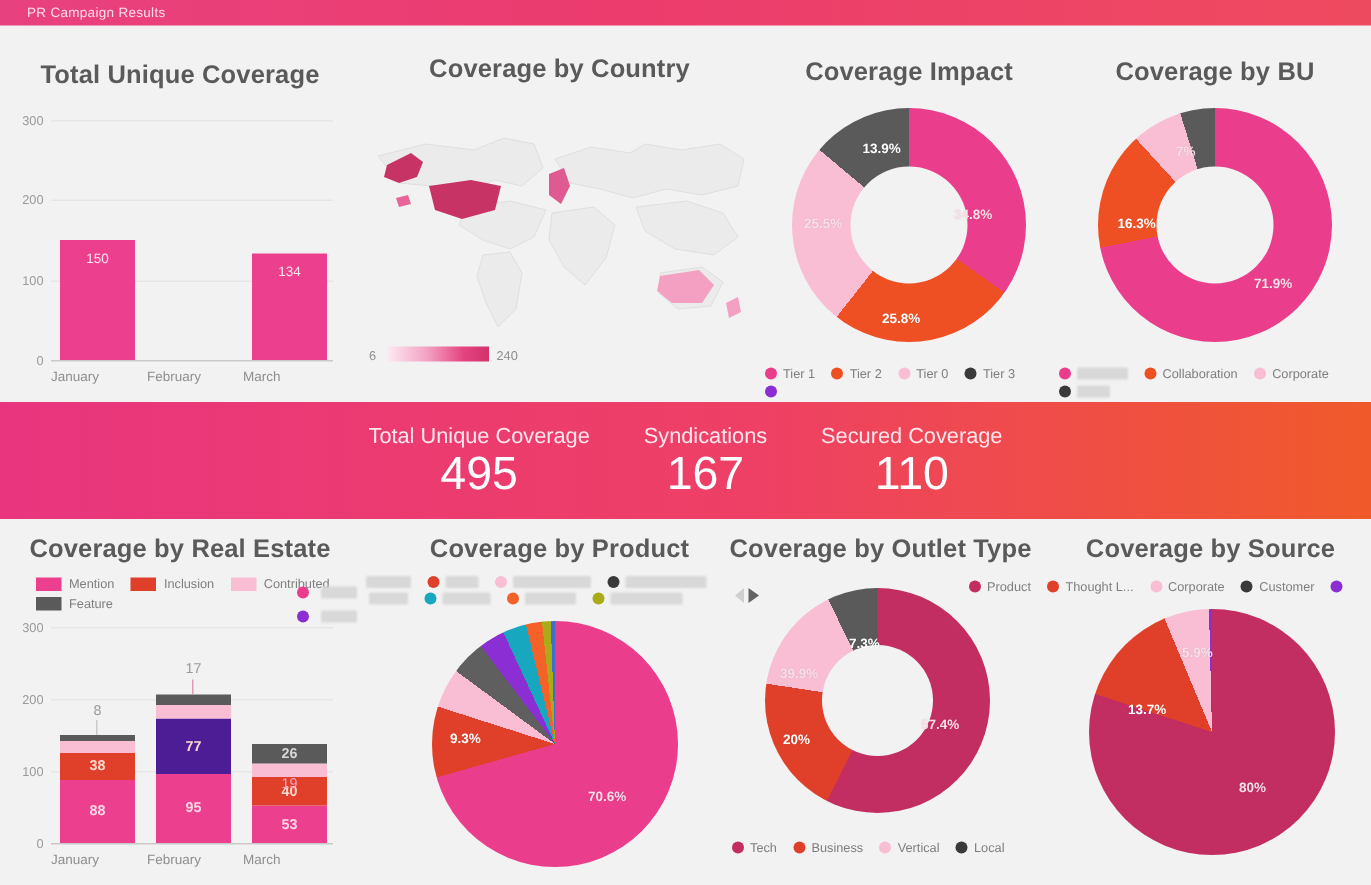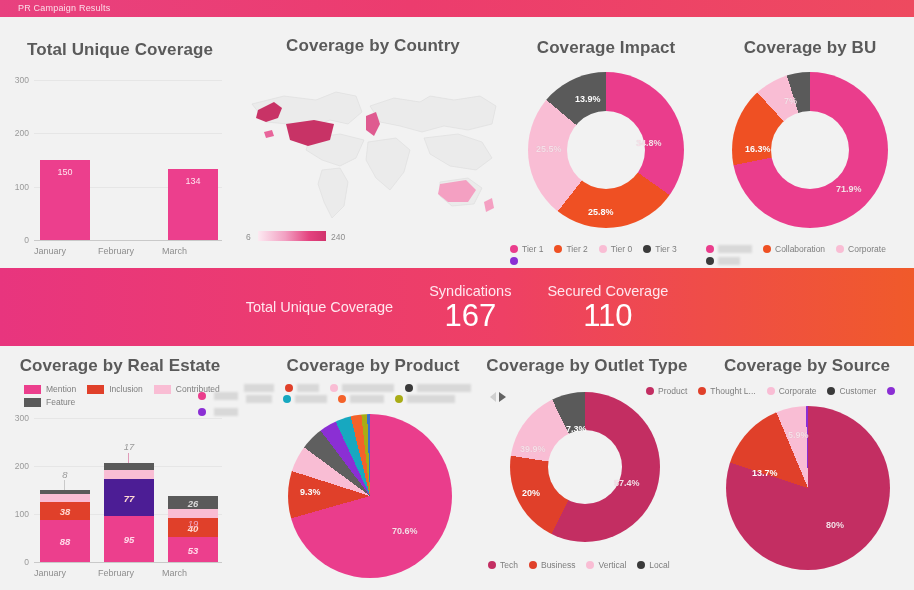--- a/index.html
+++ b/index.html
@@ -39,21 +39,21 @@
     position: absolute; left: 0; right: 0; text-align: center;
     font-size: 9px; color: #ffe4ef;
   }
   .xcat {
     position: absolute; text-align: left; font-size: 9px; color: #8e8e8e;
   }
   .seg { position: absolute; left: 0; right: 0; }
   .seg-lbl {
     position: absolute; left: 0; right: 0; top: 50%;
     transform: translateY(-50%); text-align: center;
-    font-size: 9.5px; font-weight: bold; font-style: italic;
+    font-size: 9.5px; font-weight: bold;
   }
 
   
   .legend { position: absolute; display: flex; flex-wrap: wrap; align-items: center; }
   .leg-item { display: flex; align-items: center; margin-right: 11px; margin-bottom: 3px; }
   .leg-dot { width: 8px; height: 8px; border-radius: 50%; margin-right: 4px; flex: 0 0 auto; }
   .leg-sq { width: 17px; height: 9px; margin-right: 5px; flex: 0 0 auto; }
   .leg-txt { font-size: 8.5px; color: #7e7e7e; white-space: nowrap; }
   .redacted {
     background: #d8d8d8; border-radius: 1px; height: 8px; display: inline-block;
@@ -244,20 +244,21 @@
         <span class="leg-dot" style="background:#3a3a3a;"></span>
         <span class="redacted" style="width:22px;"></span>
       </div>
     </div>
   </div>
 
   <div class="kpi-banner">
     <div class="kpi-row">
       <div class="kpi">
         <div class="kpi-label">Total Unique Coverage</div>
+        <div class="kpi-value">495</div>
       </div>
       <div class="kpi">
         <div class="kpi-label">Syndications</div>
         <div class="kpi-value">167</div>
       </div>
       <div class="kpi">
         <div class="kpi-label">Secured Coverage</div>
         <div class="kpi-value">110</div>
       </div>
     </div>

